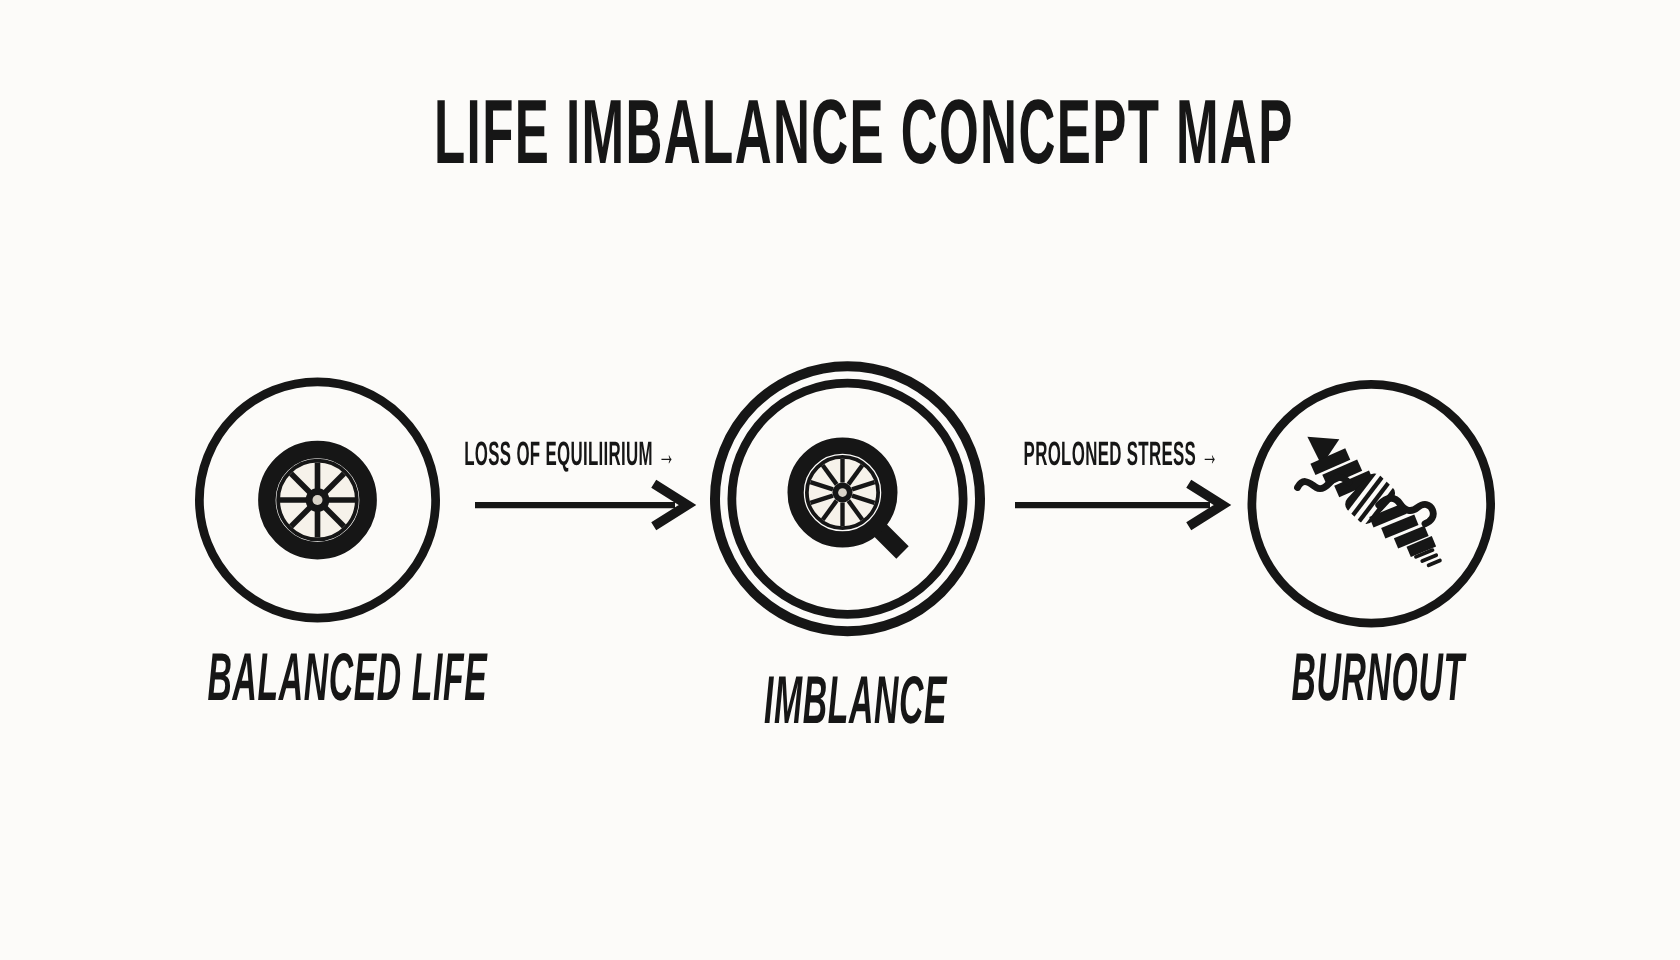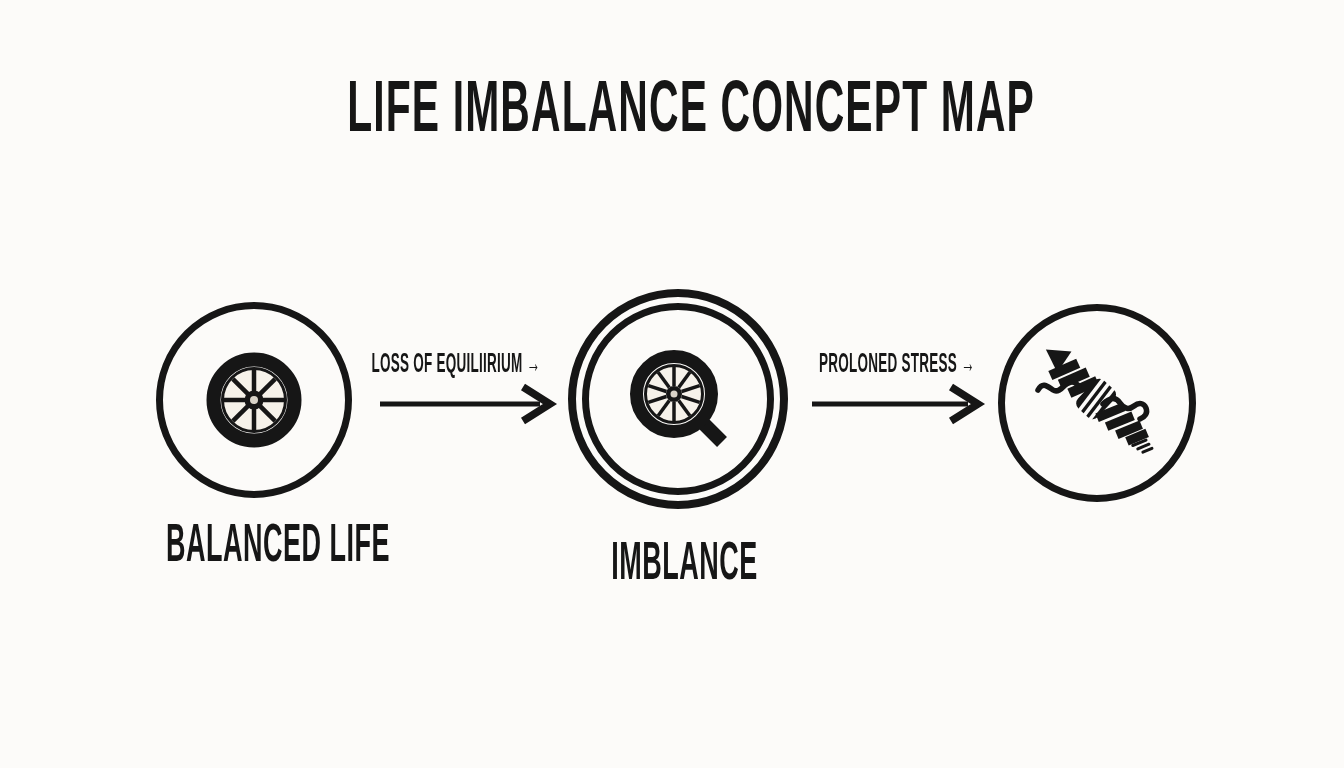--- a/index.html
+++ b/index.html
@@ -27,21 +27,21 @@
 
   .title-wrap {
     position: absolute; left: 0; top: 68; width: 1344px;
     top: 68px; text-align: center;
     font-size: 73px; line-height: 76px; letter-spacing: 2px; padding-left: 38px;
   }
   .title-wrap .condense { --sx: .56; }
 
   .node-label {
     position: absolute; width: 400px; text-align: center;
-    font-size: 54px; line-height: 56px; letter-spacing: 1px;
+    font-size: 54px; line-height: 56px; letter-spacing: 1px; font-style: italic;
   }
   .node-label .condense { --sx: .5; }
   .label-balanced { left: 54px;  top: 514px; }
   .label-imblance { left: 484px; top: 532px; }
   .label-burnout  { left: 902px; top: 514px; }
 
   .edge-label {
     position: absolute; width: 400px; text-align: center;
     font-size: 27px; line-height: 28px; letter-spacing: .5px;
   }
@@ -163,20 +163,23 @@
             <line x1="72" y1="7" x2="76" y2="-2"></line>
           </g>
         </g>
         <g class="stroke" stroke-width="5.5" stroke-linecap="round">
           <path d="M -57 -8 c 5 -9 10 -3 15 0 c 5 3 9 -2 13 -6 c 4 -4 9 -2 13 2"></path>
           <path d="M 8 6 c 7 -7 13 -7 17 -1 c 4 6 9 7 14 3 c 5 -4 10 -3 12 2 c 2 5 -1 9 -6 11"></path>
         </g>
       </g>
     </svg>
   </div>
+  <div class="node-label label-burnout">
+    <span class="condense">BURNOUT</span>
+  </div>
 
   <svg class="edges-layer" width="1344" height="768" viewBox="0 0 1344 768">
     <g>
       <line class="shaft" x1="380" y1="404" x2="540" y2="404"></line>
       <polyline class="head" points="523,387 550,404 523,421"></polyline>
     </g>
     <g>
       <line class="shaft" x1="812" y1="404" x2="968" y2="404"></line>
       <polyline class="head" points="951,387 978,404 951,421"></polyline>
     </g>

